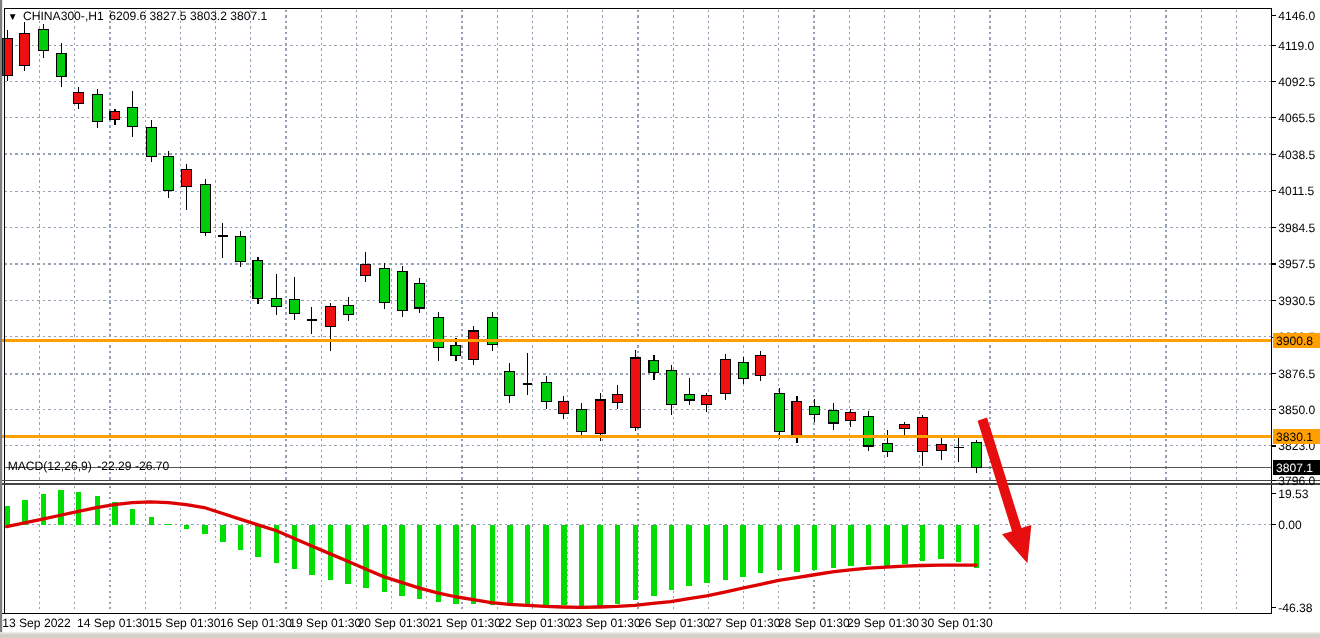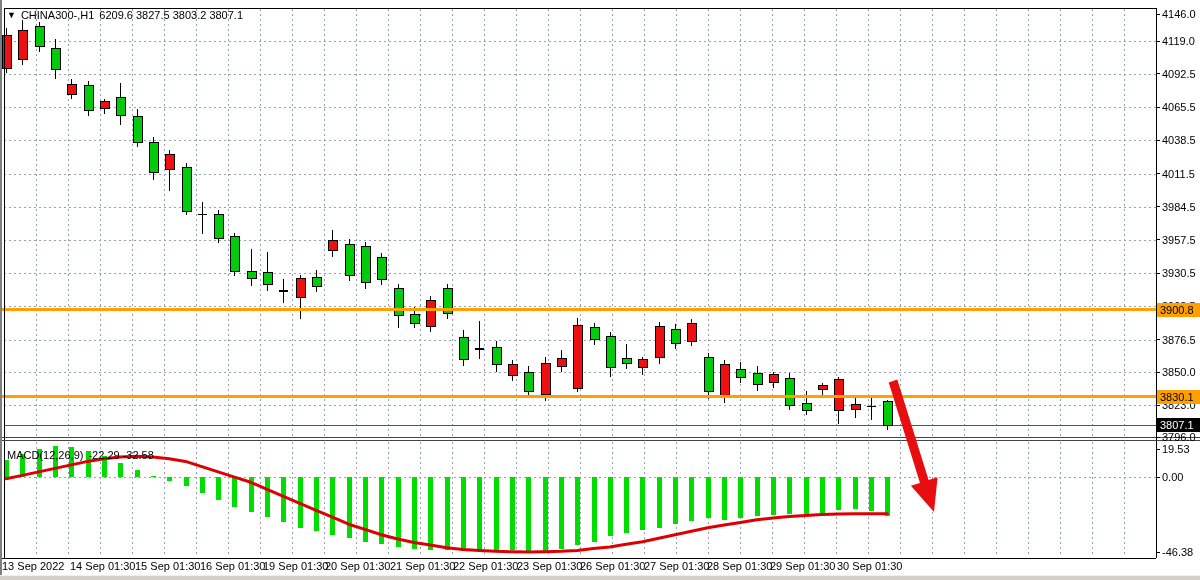--- a/index.html
+++ b/index.html
@@ -1,21 +1,21 @@
 <!DOCTYPE html>
 <html><head>
 <meta charset="utf-8">
 <style>
   html,body{margin:0;padding:0;background:#fff;}
   #window{position:relative;width:1200px;height:580px;background:#ffffff;overflow:hidden;
           font-family:"Liberation Sans",sans-serif;}
   #chart-svg{position:absolute;left:0;top:0;}
   .overlay{position:absolute;font-size:11px;color:#000;white-space:nowrap;display:flex;align-items:center;gap:5px;}
   #title-overlay{left:7px;top:9px;}
-  #macd-overlay{left:7px;top:449px;}
+  #macd-overlay{left:7px;top:418px;}
   .tri{font-size:9px;line-height:1;cursor:pointer;}
   #status-strip{position:absolute;left:0;top:575px;width:1200px;height:5px;background:#d4d0c8;border-top:1px solid #efefef;}
   #left-border{position:absolute;left:0;top:0;width:2px;height:575px;background:#7f7f7f;}
 </style>
 </head>
 <body>
 
 <div id="window">
   <svg id="chart-svg" width="1200" height="580">
       <line x1="36" y1="9" x2="36" y2="437" stroke="#96a0b4" stroke-dasharray="2 3" shape-rendering="crispEdges"></line>
@@ -334,18 +334,18 @@
     </svg>
 
   <div id="title-overlay" class="overlay">
     <span class="tri">▼</span>
     <span>CHINA300-,H1</span>
     <span>6209.6 3827.5 3803.2 3807.1</span>
   </div>
 
   <div id="macd-overlay" class="overlay">
     <span>MACD(12,26,9)</span>
-    <span>-22.29 -32.58</span>
+    <span>-22.29 -26.70</span>
   </div>
 
   <div id="left-border"></div>
   <div id="status-strip"></div>
 </div>
 
 </body></html>

